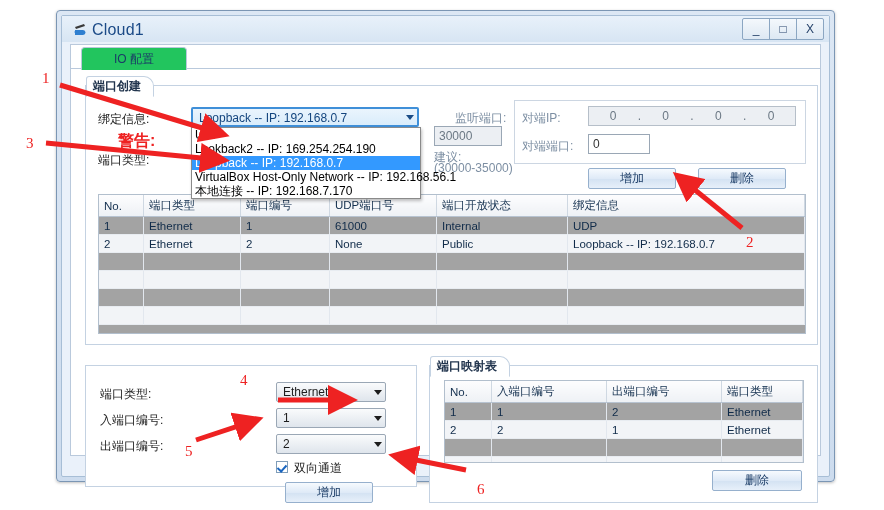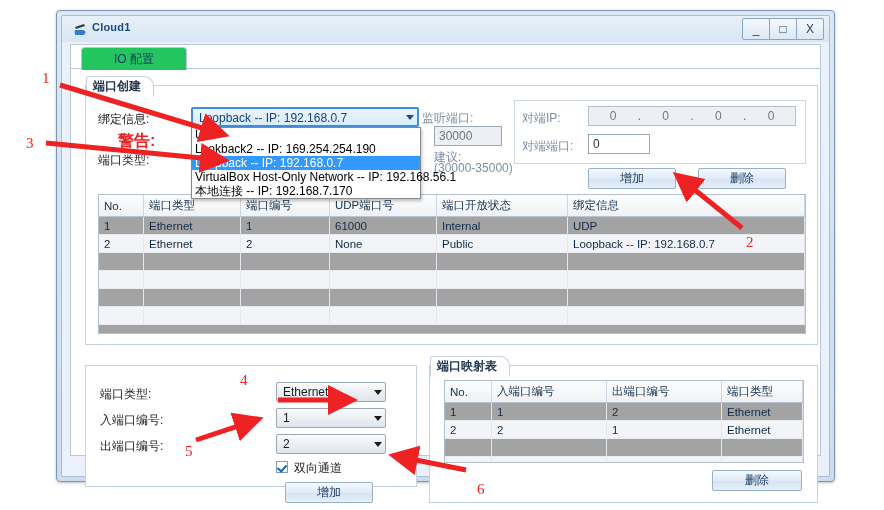--- a/index.html
+++ b/index.html
@@ -18,21 +18,21 @@
   }
   .window-inner{
     position:absolute;left:4px;top:4px;right:4px;bottom:4px;
     border:1px solid #a7bed6;background:#eaf1fa;border-radius:2px;
   }
   .titlebar{
     position:absolute;left:0;top:0;right:0;height:26px;
     background:linear-gradient(180deg,#e8f1fa 0%,#d7e5f3 100%);
   }
   .title-text{
-    position:absolute;left:30px;top:5px;font-size:11px;font-weight:bold;
+    position:absolute;left:30px;top:5px;font-size:16px;font-weight:normal;
     color:#1b4a87;letter-spacing:.2px;
   }
   .title-icon{position:absolute;left:10px;top:5px;width:16px;height:16px;}
   .win-btns{position:absolute;right:5px;top:2px;display:flex;gap:0;}
   .win-btn{
     width:26px;height:20px;border:1px solid #8ba6c2;background:linear-gradient(180deg,#f4f8fc,#dde8f3);
     display:flex;align-items:center;justify-content:center;font-size:12px;color:#27436b;
     margin-left:-1px;
   }
   .win-btn:first-child{border-radius:2px 0 0 2px;}
@@ -171,21 +171,21 @@
         </div>
 
         <div class="droplist" style="left:105px;top:41px;width:228px;">
           <div class="dropitem">UDP</div>
           <div class="dropitem">Lookback2 -- IP: 169.254.254.190</div>
           <div class="dropitem sel">Loopback -- IP: 192.168.0.7</div>
           <div class="dropitem">VirtualBox Host-Only Network -- IP: 192.168.56.1</div>
           <div class="dropitem">本地连接 -- IP: 192.168.7.170</div>
         </div>
 
-        <div class="lbl lbl-gray" style="left:336px;top:24px;">监听端口:</div>
+        <div class="lbl lbl-gray" style="left:369px;top:24px;">监听端口:</div>
         <div class="input disabled" style="left:348px;top:40px;width:68px;">30000</div>
         <div class="lbl lbl-gray" style="left:348px;top:63px;">建议:</div>
         <div class="lbl lbl-gray" style="left:348px;top:75px;">(30000-35000)</div>
 
         <div style="position:absolute;left:428px;top:14px;width:290px;height:62px;border:1px solid #ccd6e2;"></div>
         <div class="lbl lbl-gray" style="left:436px;top:24px;">对端IP:</div>
         <div class="ipbox" style="left:502px;top:20px;width:208px;">
           <span>0</span>
             <span>.</span>
           <span>0</span>

